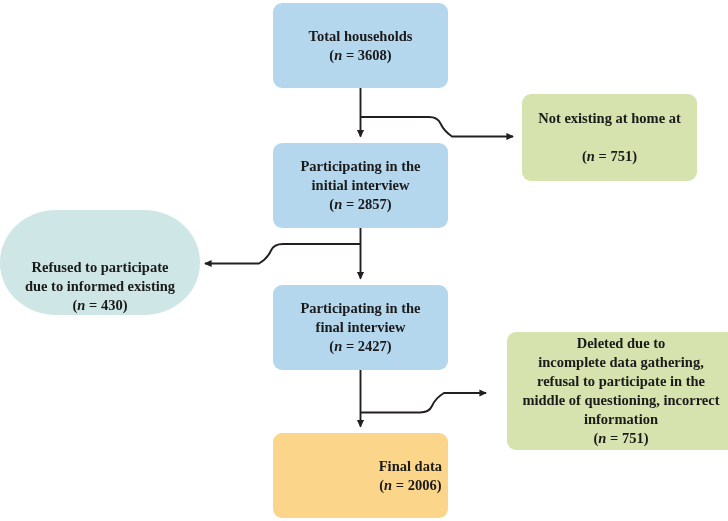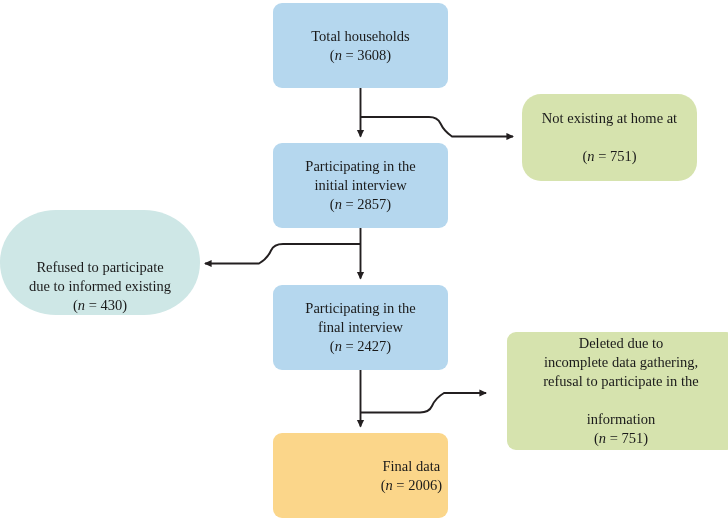--- a/index.html
+++ b/index.html
@@ -1,31 +1,31 @@
 <!DOCTYPE html>
 <html><head>
 <meta charset="utf-8">
 <style>
   html,body{margin:0;padding:0;background:#ffffff;}
   body{width:728px;height:521px;overflow:hidden;
        font-family:"Liberation Serif","DejaVu Serif",serif;color:#1a1a1a;}
   #stage{position:relative;width:728px;height:521px;}
   svg.links{position:absolute;left:0;top:0;width:728px;height:521px;}
   .node{position:absolute;display:flex;align-items:center;justify-content:center;
-        text-align:center;box-sizing:border-box;z-index:2;}
+        text-align:center;box-sizing:border-box;z-index:2;font-weight:bold;}
   .node .txt{display:block;line-height:1.30;padding:0 6px;}
   .blue{background:#b5d7ee;border-radius:9px;}
   .green{background:#d6e3ae;border-radius:9px;}
   .orange{background:#fbd68a;border-radius:9px;justify-content:flex-end;}
   .teal{background:#cee7e6;border-radius:56px/52px;}
   .n-top     {left:273px;top:3px;  width:175px;height:85px; font-size:14.5px;}
   .n-init    {left:273px;top:143px;width:175px;height:85px; font-size:14.5px;}
   .n-final   {left:273px;top:285px;width:175px;height:85px; font-size:14.5px;}
   .n-data    {left:273px;top:433px;width:175px;height:85px; font-size:14.5px;}
-  .n-nothome {left:522px;top:94px; width:175px;height:87px; font-size:14.5px;border-radius:19px;}
+  .n-nothome {left:522px;top:94px; width:175px;height:87px; font-size:14.5px;}
   .n-deleted {left:494px;top:332px;width:228px;height:118px;font-size:14.5px;margin-left:13px;}
   .n-refused {left:0px;  top:210px;width:200px;height:105px;font-size:14.5px;align-items:flex-end;}
   .ital{font-style:italic;}
 </style>
 </head>
 <body>
 
 <div id="stage">
 
   <svg class="links" viewBox="0 0 728 521">
@@ -87,21 +87,21 @@
       <span>final interview</span><br>
       <span>(<span class="ital">n</span> = <span>2427</span>)</span>
     </span>
   </div>
 
   <div class="node green n-deleted">
     <span class="txt">
       <span>Deleted due to</span><br>
       <span>incomplete data gathering,</span><br>
       <span>refusal to participate in the</span><br>
-      <br>
+      <span>middle of questioning, incorrect</span><br>
       <span>information</span><br>
       <span>(<span class="ital">n</span> = <span>751</span>)</span>
     </span>
   </div>
 
   <div class="node orange n-data">
     <span class="txt">
       <span>Final data</span><br>
       <span>(<span class="ital">n</span> = <span>2006</span>)</span>
     </span>

